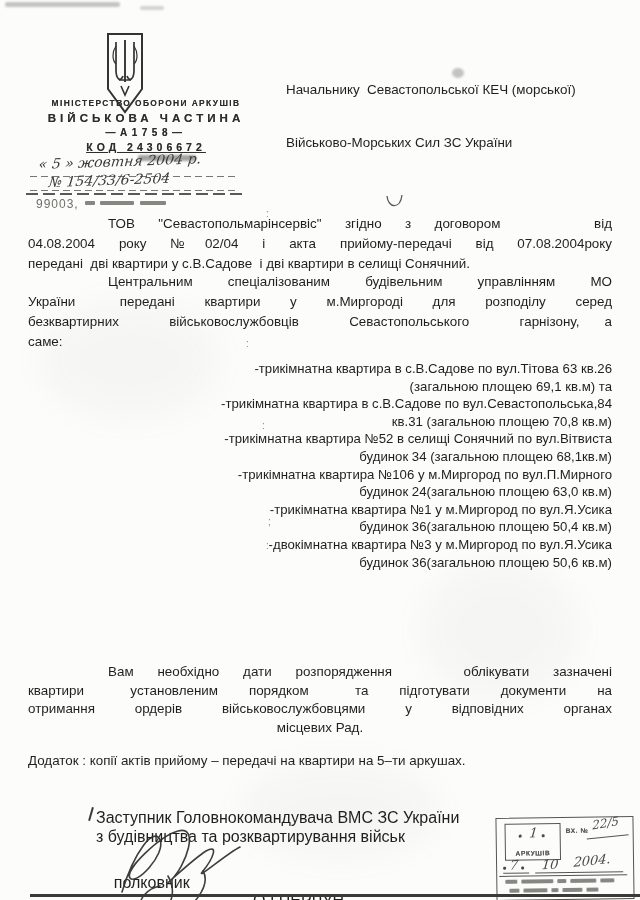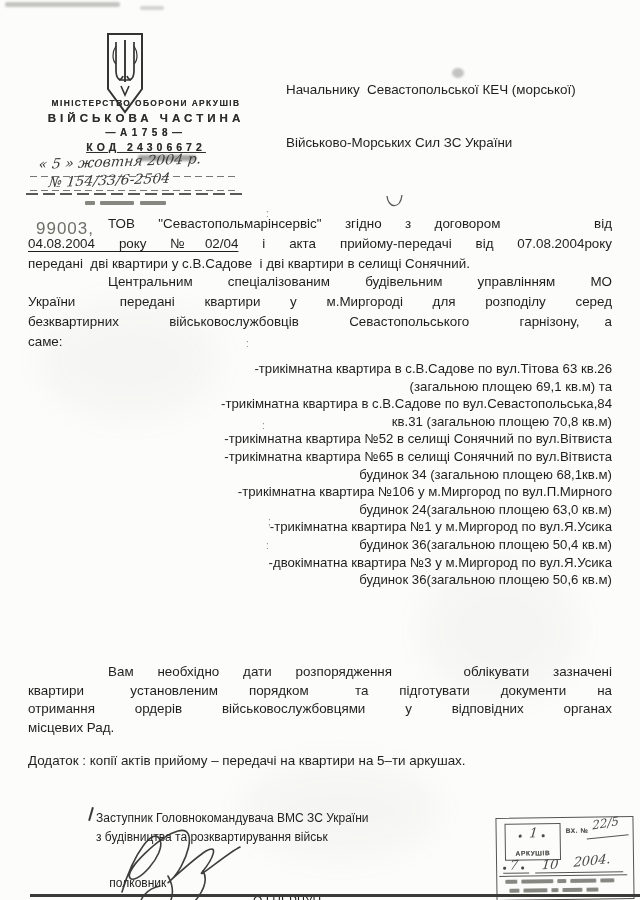--- a/index.html
+++ b/index.html
@@ -24,27 +24,27 @@
   .hand{font-family:"DejaVu Serif",serif;font-style:italic;color:#3c3c3c;transform:skewX(-8deg) rotate(-2deg);transform-origin:left bottom;}
   .rule-dash{height:1px;background:repeating-linear-gradient(90deg,#555 0 7px,transparent 7px 11px);opacity:.8;}
   .rule-heavy{height:2px;background:repeating-linear-gradient(90deg,#3c3c3c 0 12px,transparent 12px 17px);opacity:.85;}
 
   .recipient{font-size:13.4px;line-height:17.5px;white-space:pre-wrap;}
 
   .block{position:absolute;left:28px;width:584px;}
   .line{white-space:pre-wrap;font-size:13.4px;line-height:20px;}
   .just{text-align:justify;text-align-last:justify;}
   .ind{padding-left:80px;}
-  .u{text-decoration:underline;text-underline-offset:3px;}
+  .u{text-underline-offset:3px;}
   #list .line{font-size:13.2px;line-height:17.6px;text-align:right;}
   .apt1{padding-left:84px;}
   .apt2{padding-left:91px;}
-  #p3 .line{line-height:18.5px;}
-
-  .sig-line{font-size:12px;line-height:18.5px;white-space:pre-wrap;}
+  #p3 .line{line-height:18.5px;text-align:center;}
+
+  .sig-line{font-size:16px;line-height:18.5px;white-space:pre-wrap;}
   .blurtxt{filter:blur(.4px);}
 
   
   .stamp{left:496px;top:817px;width:136px;height:81px;border:1.6px solid #55544f;transform:rotate(-0.8deg);color:#4a4a45;}
   .stamp .inner-box{position:absolute;left:8px;top:5px;width:54px;height:35px;border:1.4px solid #55544f;}
   .tinyprint{font-size:6.6px;letter-spacing:.6px;font-weight:bold;color:#55544f;text-shadow:0 0 .4px rgba(60,60,55,.6);}
   .stamp .hand{color:#4a4a48;}
   .bar{position:absolute;height:4px;background:#6b6b64;filter:blur(.7px);opacity:.8;border-radius:1px;}
   .dot{position:absolute;width:2.5px;height:2.5px;border-radius:50%;background:#4a4a48;}
   .artifact{position:absolute;color:#8a8a82;font-size:10px;filter:blur(.3px);}
@@ -79,21 +79,21 @@
 <div class="abs press code">КОД  24306672</div>
 
 <div class="smudge" style="left:138px;top:155px;width:58px;height:6px;"></div>
 
 <div class="abs hand" style="left:38px;top:156px;font-size:14px;">« 5 » жовтня 2004 р.</div>
 <div class="abs rule-dash" style="left:30px;top:176px;width:206px;"></div>
 <div class="abs hand" style="left:48px;top:174px;font-size:14px;">№ 154/33/6-2504</div>
 <div class="abs rule-dash" style="left:30px;top:190px;width:206px;"></div>
 <div class="abs rule-heavy" style="left:26px;top:193px;width:216px;"></div>
 
-<div class="abs blurtxt" style="left:36px;top:197px;font-size:17px;color:#6f6f68;letter-spacing:1px;margin-top:22px;">99003,</div>
+<div class="abs blurtxt" style="left:36px;top:197px;font-size:12px;color:#6f6f68;letter-spacing:1px;">99003,</div>
 <div class="bar" style="left:85px;top:201px;width:10px;"></div>
 <div class="bar" style="left:100px;top:201px;width:34px;"></div>
 <div class="bar" style="left:140px;top:201px;width:26px;"></div>
 
 <div class="abs recipient" style="left:262px;top:46px;width:340px;margin-left:24px;">
   <div>Начальнику  Севастопольської КЕЧ (морської)</div>
   <div>Військово-Морських Сил ЗС України</div>
 </div>
 <div class="smudge" style="left:452px;top:68px;width:12px;height:10px;opacity:.35;border-radius:50%;"></div>
 
@@ -121,21 +121,20 @@
   <div class="line just">безквартирних  військовослужбовців  Севастопольського  гарнізону, а</div>
   <div class="line">саме:</div>
 </div>
 
 <div id="list" class="block" style="top:360px;">
   <div class="line apt1">-трикімнатна квартира в с.В.Садове по вул.Тітова 63 кв.26</div>
   <div class="line apt2">(загальною площею 69,1 кв.м) та</div>
   <div class="line apt1">-трикімнатна квартира в с.В.Садове по вул.Севастопольська,84</div>
   <div class="line apt2">кв.31 (загальною площею 70,8 кв.м)</div>
   <div class="line apt1">-трикімнатна квартира №52 в селищі Сонячний по вул.Вітвиста</div>
-  <div class="line apt1">-трикімнатна квартира №65 в селищі Сонячний по вул.Вітвиста</div>
   <div class="line apt2">будинок 34 (загальною площею 68,1кв.м)</div>
   <div class="line apt1">-трикімнатна квартира №106 у м.Миргород по вул.П.Мирного</div>
   <div class="line apt2">будинок 24(загальною площею 63,0 кв.м)</div>
   <div class="line apt1">-трикімнатна квартира №1 у м.Миргород по вул.Я.Усика</div>
   <div class="line apt2">будинок 36(загальною площею 50,4 кв.м)</div>
   <div class="line apt1">-двокімнатна квартира №3 у м.Миргород по вул.Я.Усика</div>
   <div class="line apt2">будинок 36(загальною площею 50,6 кв.м)</div>
 </div>
 
 <div id="p3" class="block" style="top:663px;">

